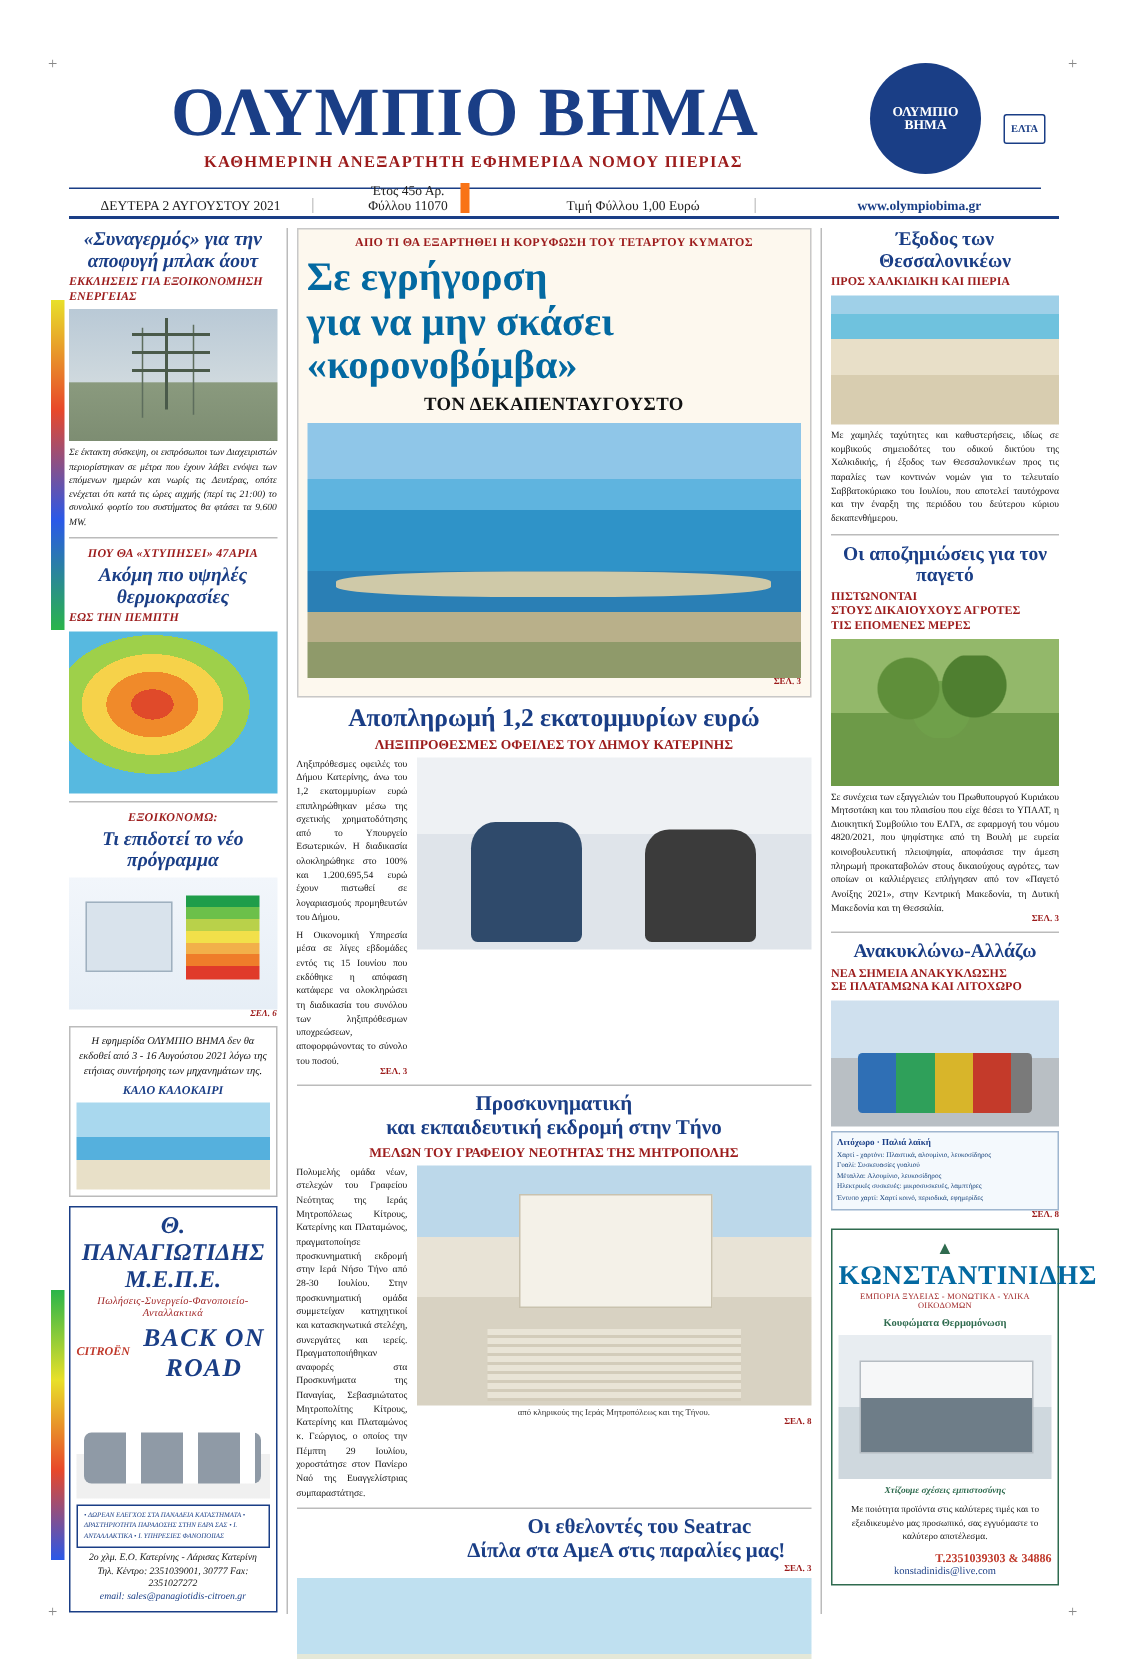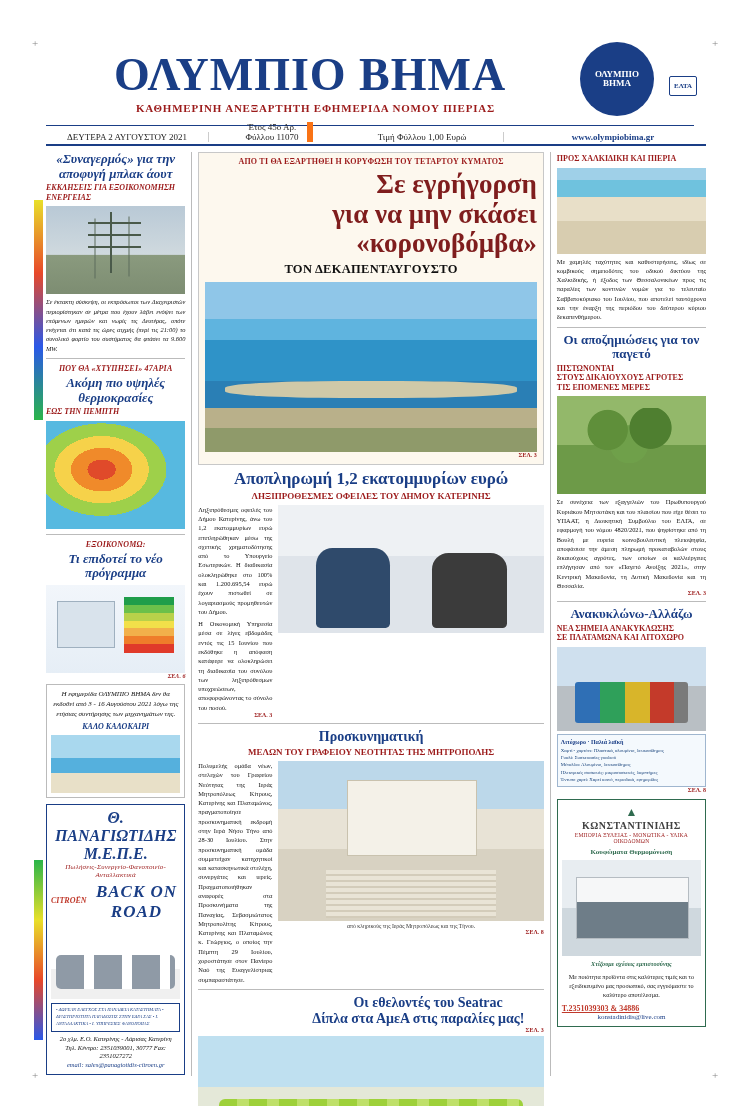--- a/index.html
+++ b/index.html
@@ -404,22 +404,22 @@
   .lead-kicker {
     font-size: 8px;
     font-weight: bold;
     color: #9c1b1b;
     text-align: center;
     letter-spacing: .2px;
   }
   .lead-head {
     font-size: 27px;
     font-weight: bold;
-    color: #7f1d1d;
-    text-align: right;
+    color: #0369a1;
+    text-align: left;
     line-height: 1.1;
     margin-top: 4px;
   }
   .lead-sub {
     font-size: 12.5px;
     font-weight: bold;
     color: #111;
     text-align: center;
     margin-top: 3px;
     letter-spacing: .3px;
@@ -487,23 +487,23 @@
     line-height: 1.5;
     color: #1a3e86;
   }
   .ad-right {
     border: 1px solid #2f6b4f;
     margin-top: 6px;
     padding: 5px 4px;
     background: #fff;
   }
   .ad-right-title {
-    font-size: 10px;
-    font-weight: bold;
-    color: #404040;
+    font-size: 18px;
+    font-weight: bold;
+    color: #0369a1;
     text-align: center;
     letter-spacing: .5px;
   }
   .ad-right-sub {
     font-size: 5.6px;
     color: #9c1b1b;
     text-align: center;
     letter-spacing: .2px;
     margin-top: 1px;
   }
@@ -518,23 +518,22 @@
     font-size: 6.2px;
     color: #111;
     text-align: center;
     line-height: 1.45;
     margin-top: 4px;
   }
   .ad-right-phone {
     font-size: 8px;
     font-weight: bold;
     color: #c0392b;
-    text-align: left;
+    text-align: right;
     margin-top: 4px;
-    text-decoration: underline;
   }
   .ad-right-mail {
     font-size: 7px;
     color: #1a3e86;
     text-align: center;
   }
   .recycle-legend {
     border: 1px solid #9fb6cf;
     background: #f4f9fd;
     padding: 3px;
@@ -678,20 +677,21 @@
             <div style="flex:1;">
               <div class="photo ph-interview"></div>
             </div>
           </div>
         </div>
 
         <div class="hr"></div>
 
         <div>
           <div class="mid-head3">Προσκυνηματική</div>
+          <div class="mid-head3">και εκπαιδευτική εκδρομή στην Τήνο</div>
           <div class="mid-sub2">ΜΕΛΩΝ ΤΟΥ ΓΡΑΦΕΙΟΥ ΝΕΟΤΗΤΑΣ ΤΗΣ ΜΗΤΡΟΠΟΛΗΣ</div>
           <div style="display:flex;gap:6px;margin-top:4px;">
             <div style="width:74px;">
               <div class="body-txt" style="margin-top:0;">Πολυμελής ομάδα νέων, στελεχών του Γραφείου Νεότητας της Ιεράς Μητροπόλεως Κίτρους, Κατερίνης και Πλαταμώνος, πραγματοποίησε προσκυνηματική εκδρομή στην Ιερά Νήσο Τήνο από 28-30 Ιουλίου. Στην προσκυνηματική ομάδα συμμετείχαν κατηχητικοί και κατασκηνωτικά στελέχη, συνεργάτες και ιερείς. Πραγματοποιήθηκαν αναφορές στα Προσκυνήματα της Παναγίας, Σεβασμιώτατος Μητροπολίτης Κίτρους, Κατερίνης και Πλαταμώνος κ. Γεώργιος, ο οποίος την Πέμπτη 29 Ιουλίου, χοροστάτησε στον Πανίερο Ναό της Ευαγγελίστριας συμπαραστάτησε.</div>
             </div>
             <div style="flex:1;">
               <div class="photo ph-church"></div>
               <div class="cap">από κληρικούς της Ιεράς Μητροπόλεως και της Τήνου.</div>
               <div class="sel">ΣΕΛ. 8</div>
             </div>
@@ -706,20 +706,21 @@
           <div class="sel">ΣΕΛ. 3</div>
           <div class="photo ph-volunteers" style="margin-top:3px;"></div>
         </div>
       </div>
 
       <div class="rule-v"></div>
 
       <div class="col-right">
 
         <div>
+          <div class="headline-sm">Έξοδος των Θεσσαλονικέων</div>
           <div class="subhead-sm">ΠΡΟΣ ΧΑΛΚΙΔΙΚΗ ΚΑΙ ΠΙΕΡΙΑ</div>
           <div class="photo ph-beach" style="margin-top:4px;"></div>
           <div class="body-txt">Με χαμηλές ταχύτητες και καθυστερήσεις, ιδίως σε κομβικούς σημειοδότες του οδικού δικτύου της Χαλκιδικής, ή έξοδος των Θεσσαλονικέων προς τις παραλίες των κοντινών νομών για το τελευταίο Σαββατοκύριακο του Ιουλίου, που αποτελεί ταυτόχρονα και την έναρξη της περιόδου του δεύτερου κύριου δεκαπενθήμερου.</div>
         </div>
 
         <div class="hr"></div>
 
         <div>
           <div class="headline-sm">Οι αποζημιώσεις για τον παγετό</div>
           <div class="subhead-sm">ΠΙΣΤΩΝΟΝΤΑΙ</div>

